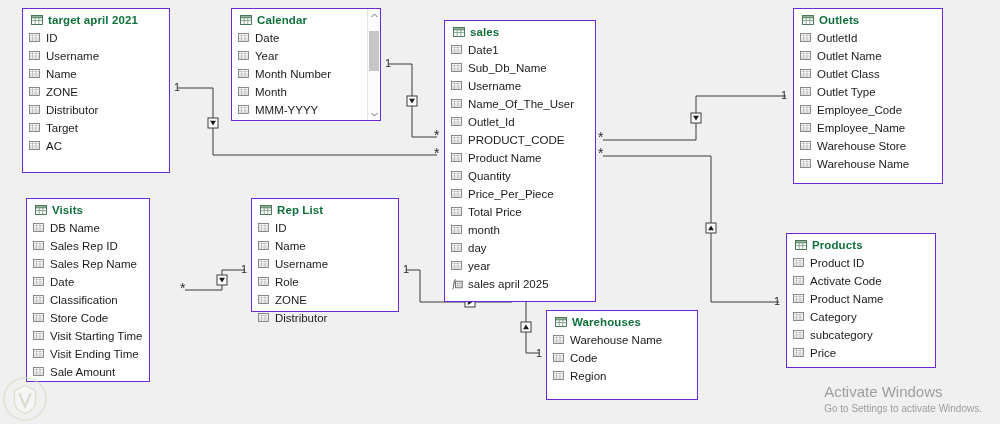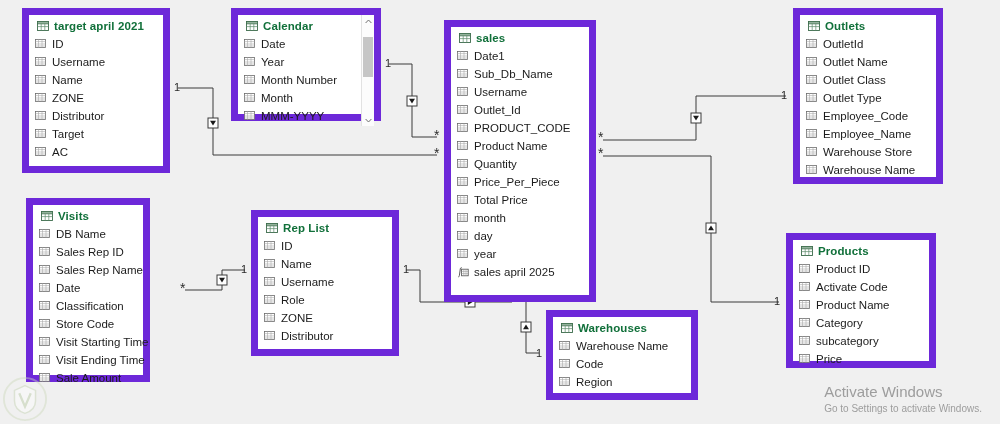--- a/index.html
+++ b/index.html
@@ -12,21 +12,21 @@
     position:relative;
   }
   #canvas{
     position:absolute;left:0;top:0;width:1000px;height:424px;
     background:#f0f0f0;
   }
   
   .tbl{
     position:absolute;
     background:#ffffff;
-    border:7px solid #6d28d9;
+    border:1px solid #6d28d9;
     box-sizing:border-box;
     z-index:5;
   }
   .tbl-head{
     display:flex;align-items:center;
     padding:5px 6px 3px 8px;
     font-size:11.5px;
     font-weight:bold;
     color:#11703a;
     white-space:nowrap;
@@ -335,20 +335,29 @@
             </span>
             <span>Username</span>
           </div>
           <div class="fld">
             <span class="ic">
               <svg width="11" height="9" viewBox="0 0 11 9">
                 <rect x="0.5" y="0.5" width="10" height="8" fill="#ffffff" stroke="#6b6b6b" stroke-width="0.8"></rect>
                 <path d="M0.5 2.6 H10.5 M0.5 5.0 H10.5 M0.5 7.0 H10.5 M3.5 0.5 V8.5 M7.0 0.5 V8.5" stroke="#a9a9a9" stroke-width="0.6"></path>
               </svg>
             </span>
+            <span>Name_Of_The_User</span>
+          </div>
+          <div class="fld">
+            <span class="ic">
+              <svg width="11" height="9" viewBox="0 0 11 9">
+                <rect x="0.5" y="0.5" width="10" height="8" fill="#ffffff" stroke="#6b6b6b" stroke-width="0.8"></rect>
+                <path d="M0.5 2.6 H10.5 M0.5 5.0 H10.5 M0.5 7.0 H10.5 M3.5 0.5 V8.5 M7.0 0.5 V8.5" stroke="#a9a9a9" stroke-width="0.6"></path>
+              </svg>
+            </span>
             <span>Outlet_Id</span>
           </div>
           <div class="fld">
             <span class="ic">
               <svg width="11" height="9" viewBox="0 0 11 9">
                 <rect x="0.5" y="0.5" width="10" height="8" fill="#ffffff" stroke="#6b6b6b" stroke-width="0.8"></rect>
                 <path d="M0.5 2.6 H10.5 M0.5 5.0 H10.5 M0.5 7.0 H10.5 M3.5 0.5 V8.5 M7.0 0.5 V8.5" stroke="#a9a9a9" stroke-width="0.6"></path>
               </svg>
             </span>
             <span>PRODUCT_CODE</span>
@@ -602,21 +611,21 @@
             <span class="ic">
               <svg width="11" height="9" viewBox="0 0 11 9">
                 <rect x="0.5" y="0.5" width="10" height="8" fill="#ffffff" stroke="#6b6b6b" stroke-width="0.8"></rect>
                 <path d="M0.5 2.6 H10.5 M0.5 5.0 H10.5 M0.5 7.0 H10.5 M3.5 0.5 V8.5 M7.0 0.5 V8.5" stroke="#a9a9a9" stroke-width="0.6"></path>
               </svg>
             </span>
             <span>Sale Amount</span>
           </div>
         </div>
       </div>
-      <div class="tbl" style="left: 251px; top: 198px; width: 148px; height: 146px; margin-top: 12px;">
+      <div class="tbl" style="left: 251px; top: 198px; width: 148px; height: 114px;">
         <div class="tbl-head">
           <span class="ic">
             <svg width="12" height="10" viewBox="0 0 12 10">
               <rect x="0.5" y="0.5" width="11" height="9" fill="#ffffff" stroke="#3b6b4a" stroke-width="0.9"></rect>
               <rect x="0.5" y="0.5" width="11" height="2.4" fill="#93b29c" stroke="#3b6b4a" stroke-width="0.7"></rect>
               <path d="M0.5 5.6 H11.5 M4.2 2.9 V9.5 M7.8 2.9 V9.5" stroke="#5d8a6c" stroke-width="0.7"></path>
             </svg>
           </span>
           <span>Rep List</span>
         </div>

